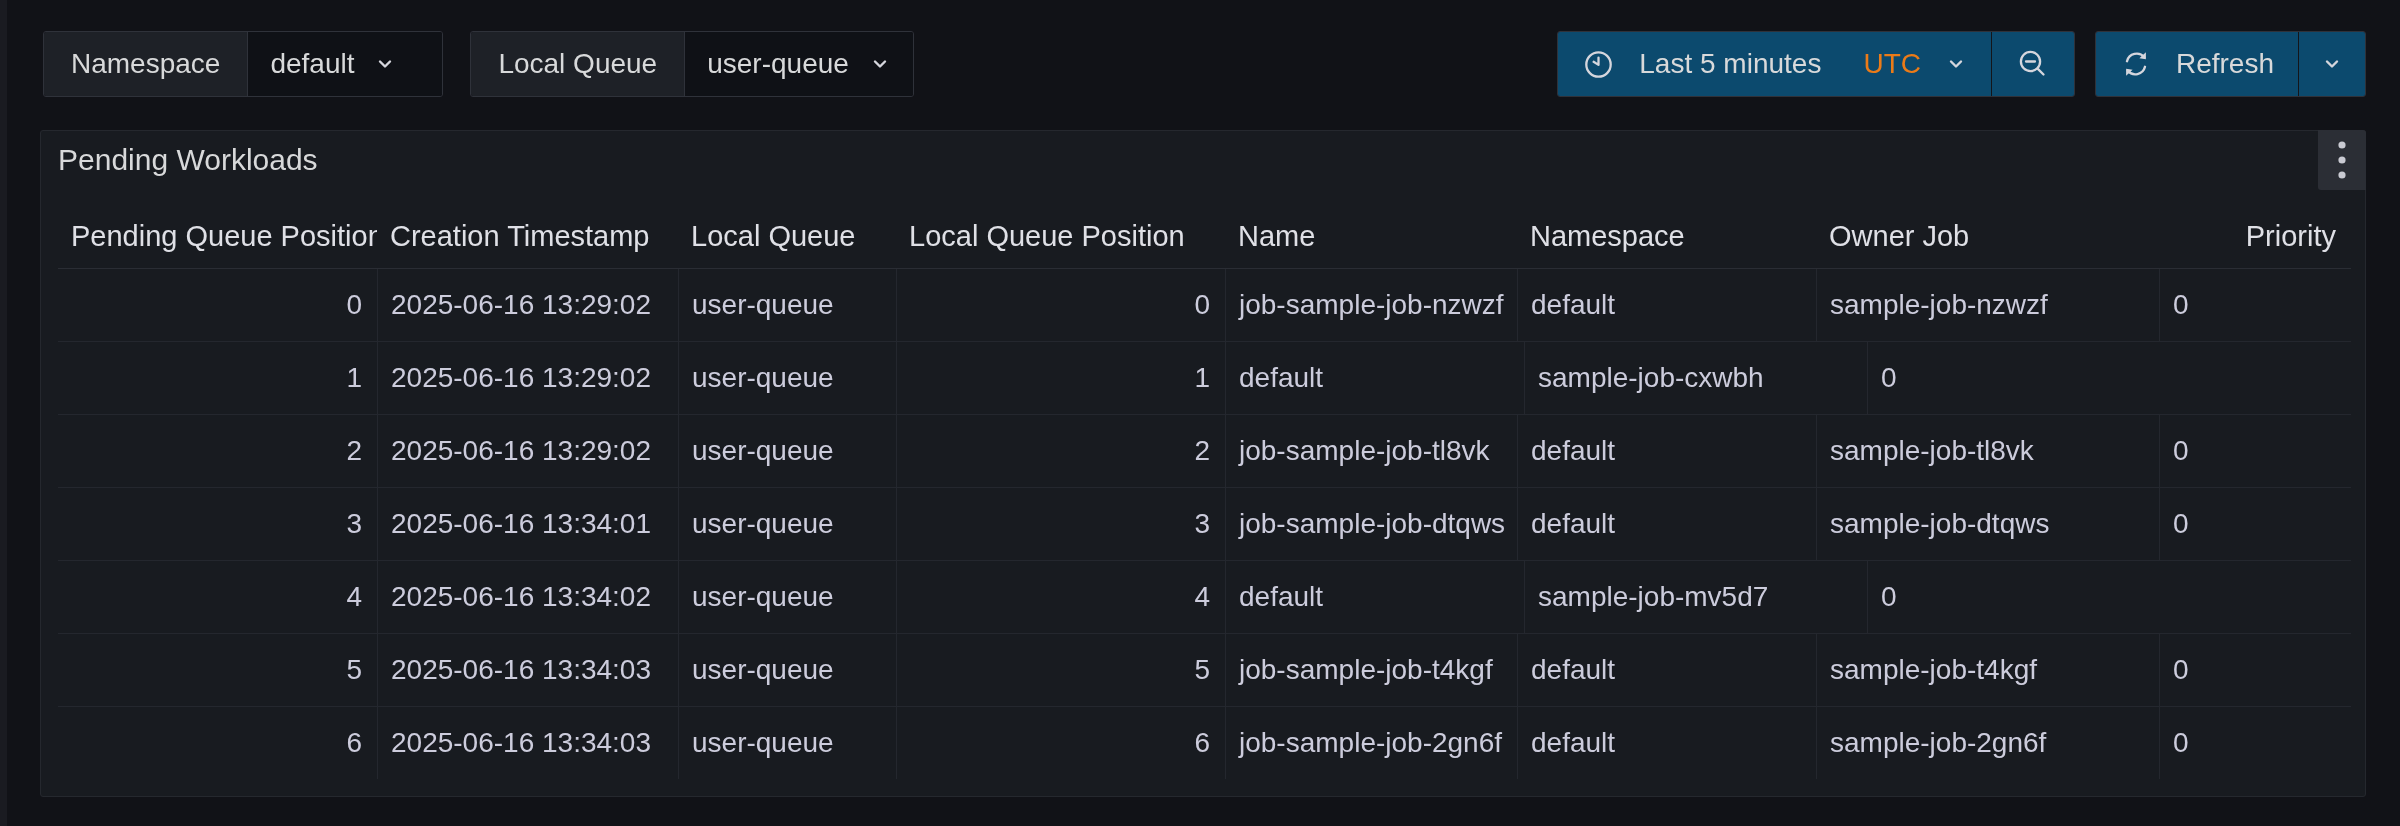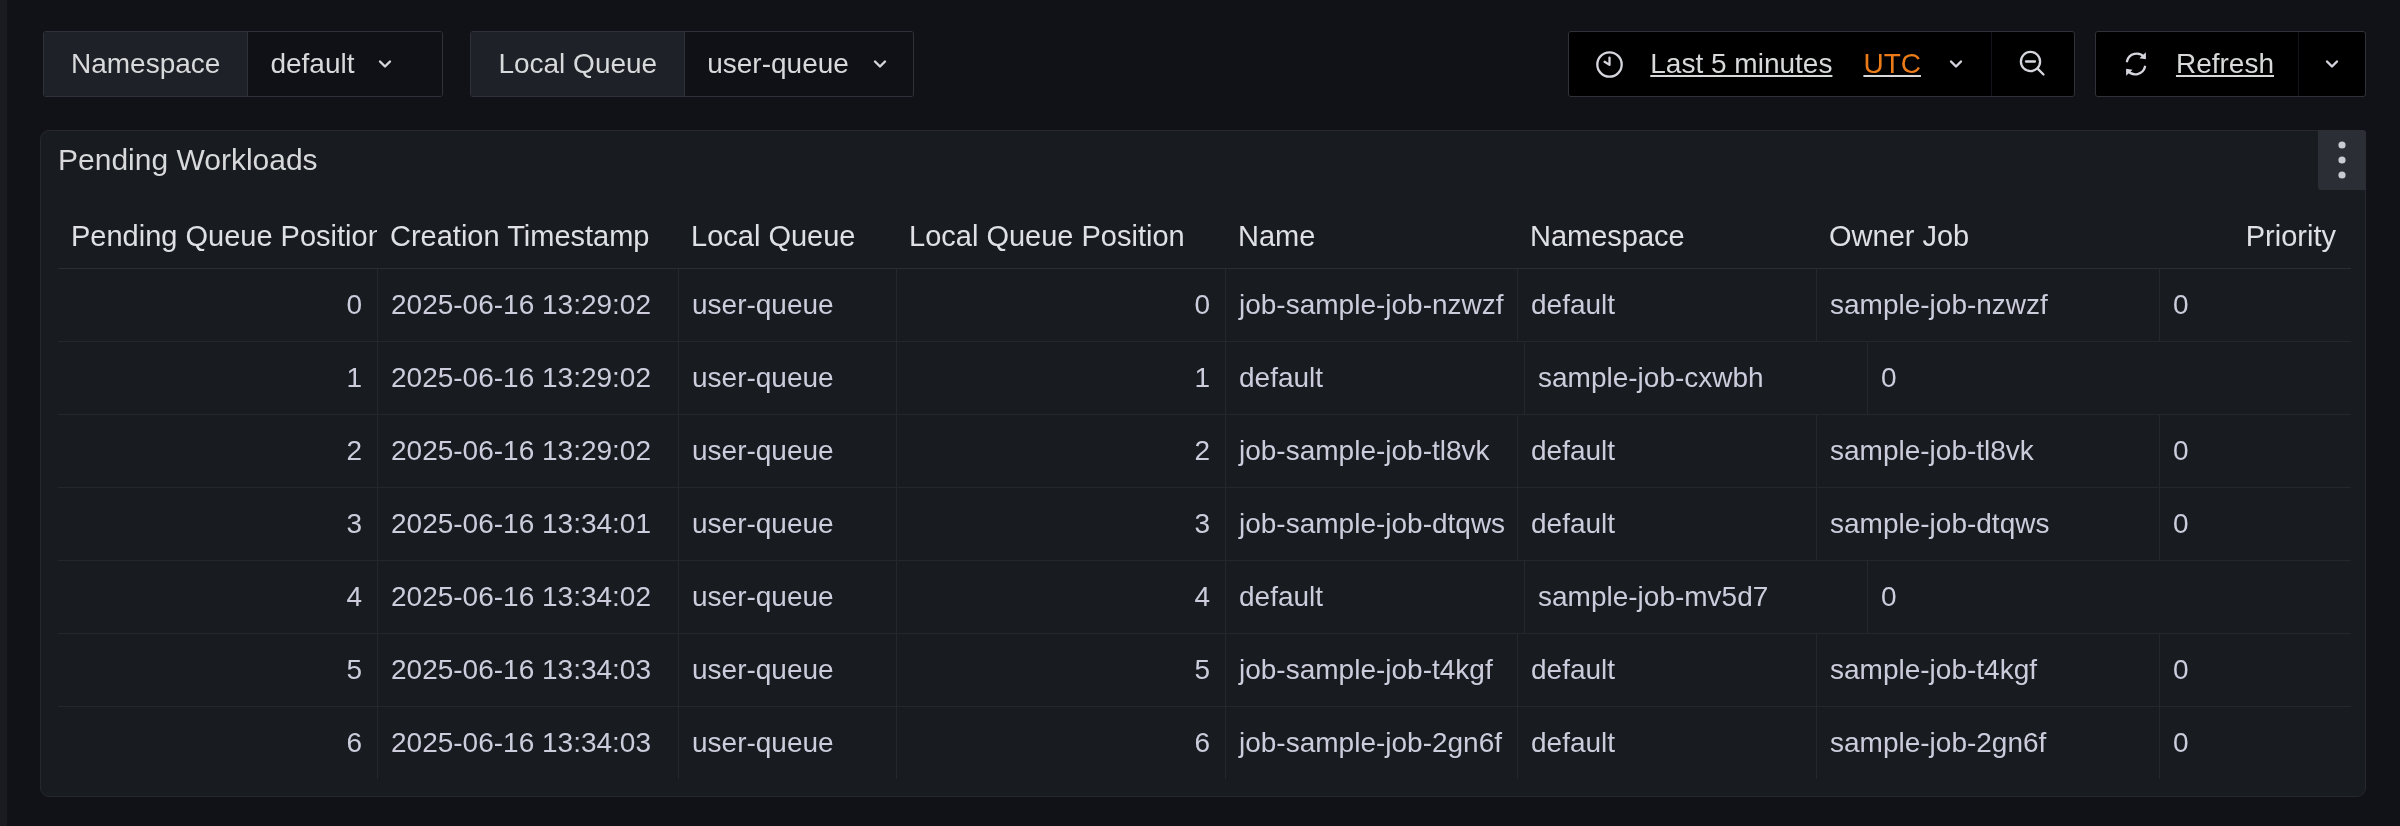--- a/index.html
+++ b/index.html
@@ -16,30 +16,30 @@
   .controls{position:absolute;left:43px;top:31px;right:34px;height:66px;display:flex;align-items:stretch;}
   .var-picker{display:flex;border:1px solid #2f323a;border-radius:3px;overflow:hidden;margin-right:27px;}
   .var-label{background:#1e2127;display:flex;align-items:center;padding:0 27px;
     font-size:28px;font-weight:500;color:#d8d9da;border-right:1px solid #2f323a;}
   .var-value{background:#0f1116;display:flex;align-items:center;gap:20px;padding:0 22px;
     font-size:28px;color:#d8d9da;cursor:pointer;min-width:150px;}
   .chev{flex:0 0 auto;display:block;}
 
   .right-controls{margin-left:auto;display:flex;}
   .btn-group{display:flex;border:1px solid #2f323a;border-radius:3px;overflow:hidden;background:#21242b;}
-  .grp-btn{display:flex;align-items:center;background:#000000;border:none;color:#d8d9da;
-    font-family:inherit;font-size:28px;font-weight:500;cursor:pointer;padding:0 24px;gap:24px;text-decoration:underline;}
+  .grp-btn{display:flex;align-items:center;background:#0c4a6e;border:none;color:#d8d9da;
+    font-family:inherit;font-size:28px;font-weight:500;cursor:pointer;padding:0 24px;gap:24px;}
   .grp-btn + .grp-btn{border-left:1px solid #14151a;}
-  .tz{color:#eb7b18;font-weight:500;margin-left:7px;}
+  .tz{color:#eb7b18;font-weight:500;margin-left:18px;}
   .refresh-group{margin-left:20px;justify-content:flex-end;}
   .caret-btn{padding:0 22px;}
 
   
   .panel{position:absolute;left:40px;top:130px;width:2326px;height:667px;
-    background:#181b20;border:1px solid #25282e;border-radius:9px;box-sizing:border-box;}
+    background:#181b20;border:1px solid #25282e;border-radius:3px;box-sizing:border-box;}
   .panel-header{height:58px;display:flex;align-items:center;padding-left:17px;position:relative;}
   .panel-title{font-size:30px;font-weight:500;color:#d8d9da;}
   .kebab-btn{position:absolute;top:-1px;right:-1px;width:48px;height:60px;background:#2b2e35;
     border:none;border-radius:0 3px 0 3px;display:flex;align-items:center;justify-content:center;cursor:pointer;}
 
   
   .table{margin-left:17px;width:2293px;}
   .thead{display:flex;height:80px;align-items:flex-end;padding-bottom:14px;
     border-bottom:1px solid #2a2d34;box-sizing:border-box;}
   .cell{box-sizing:border-box;flex:0 0 auto;display:flex;align-items:center;

